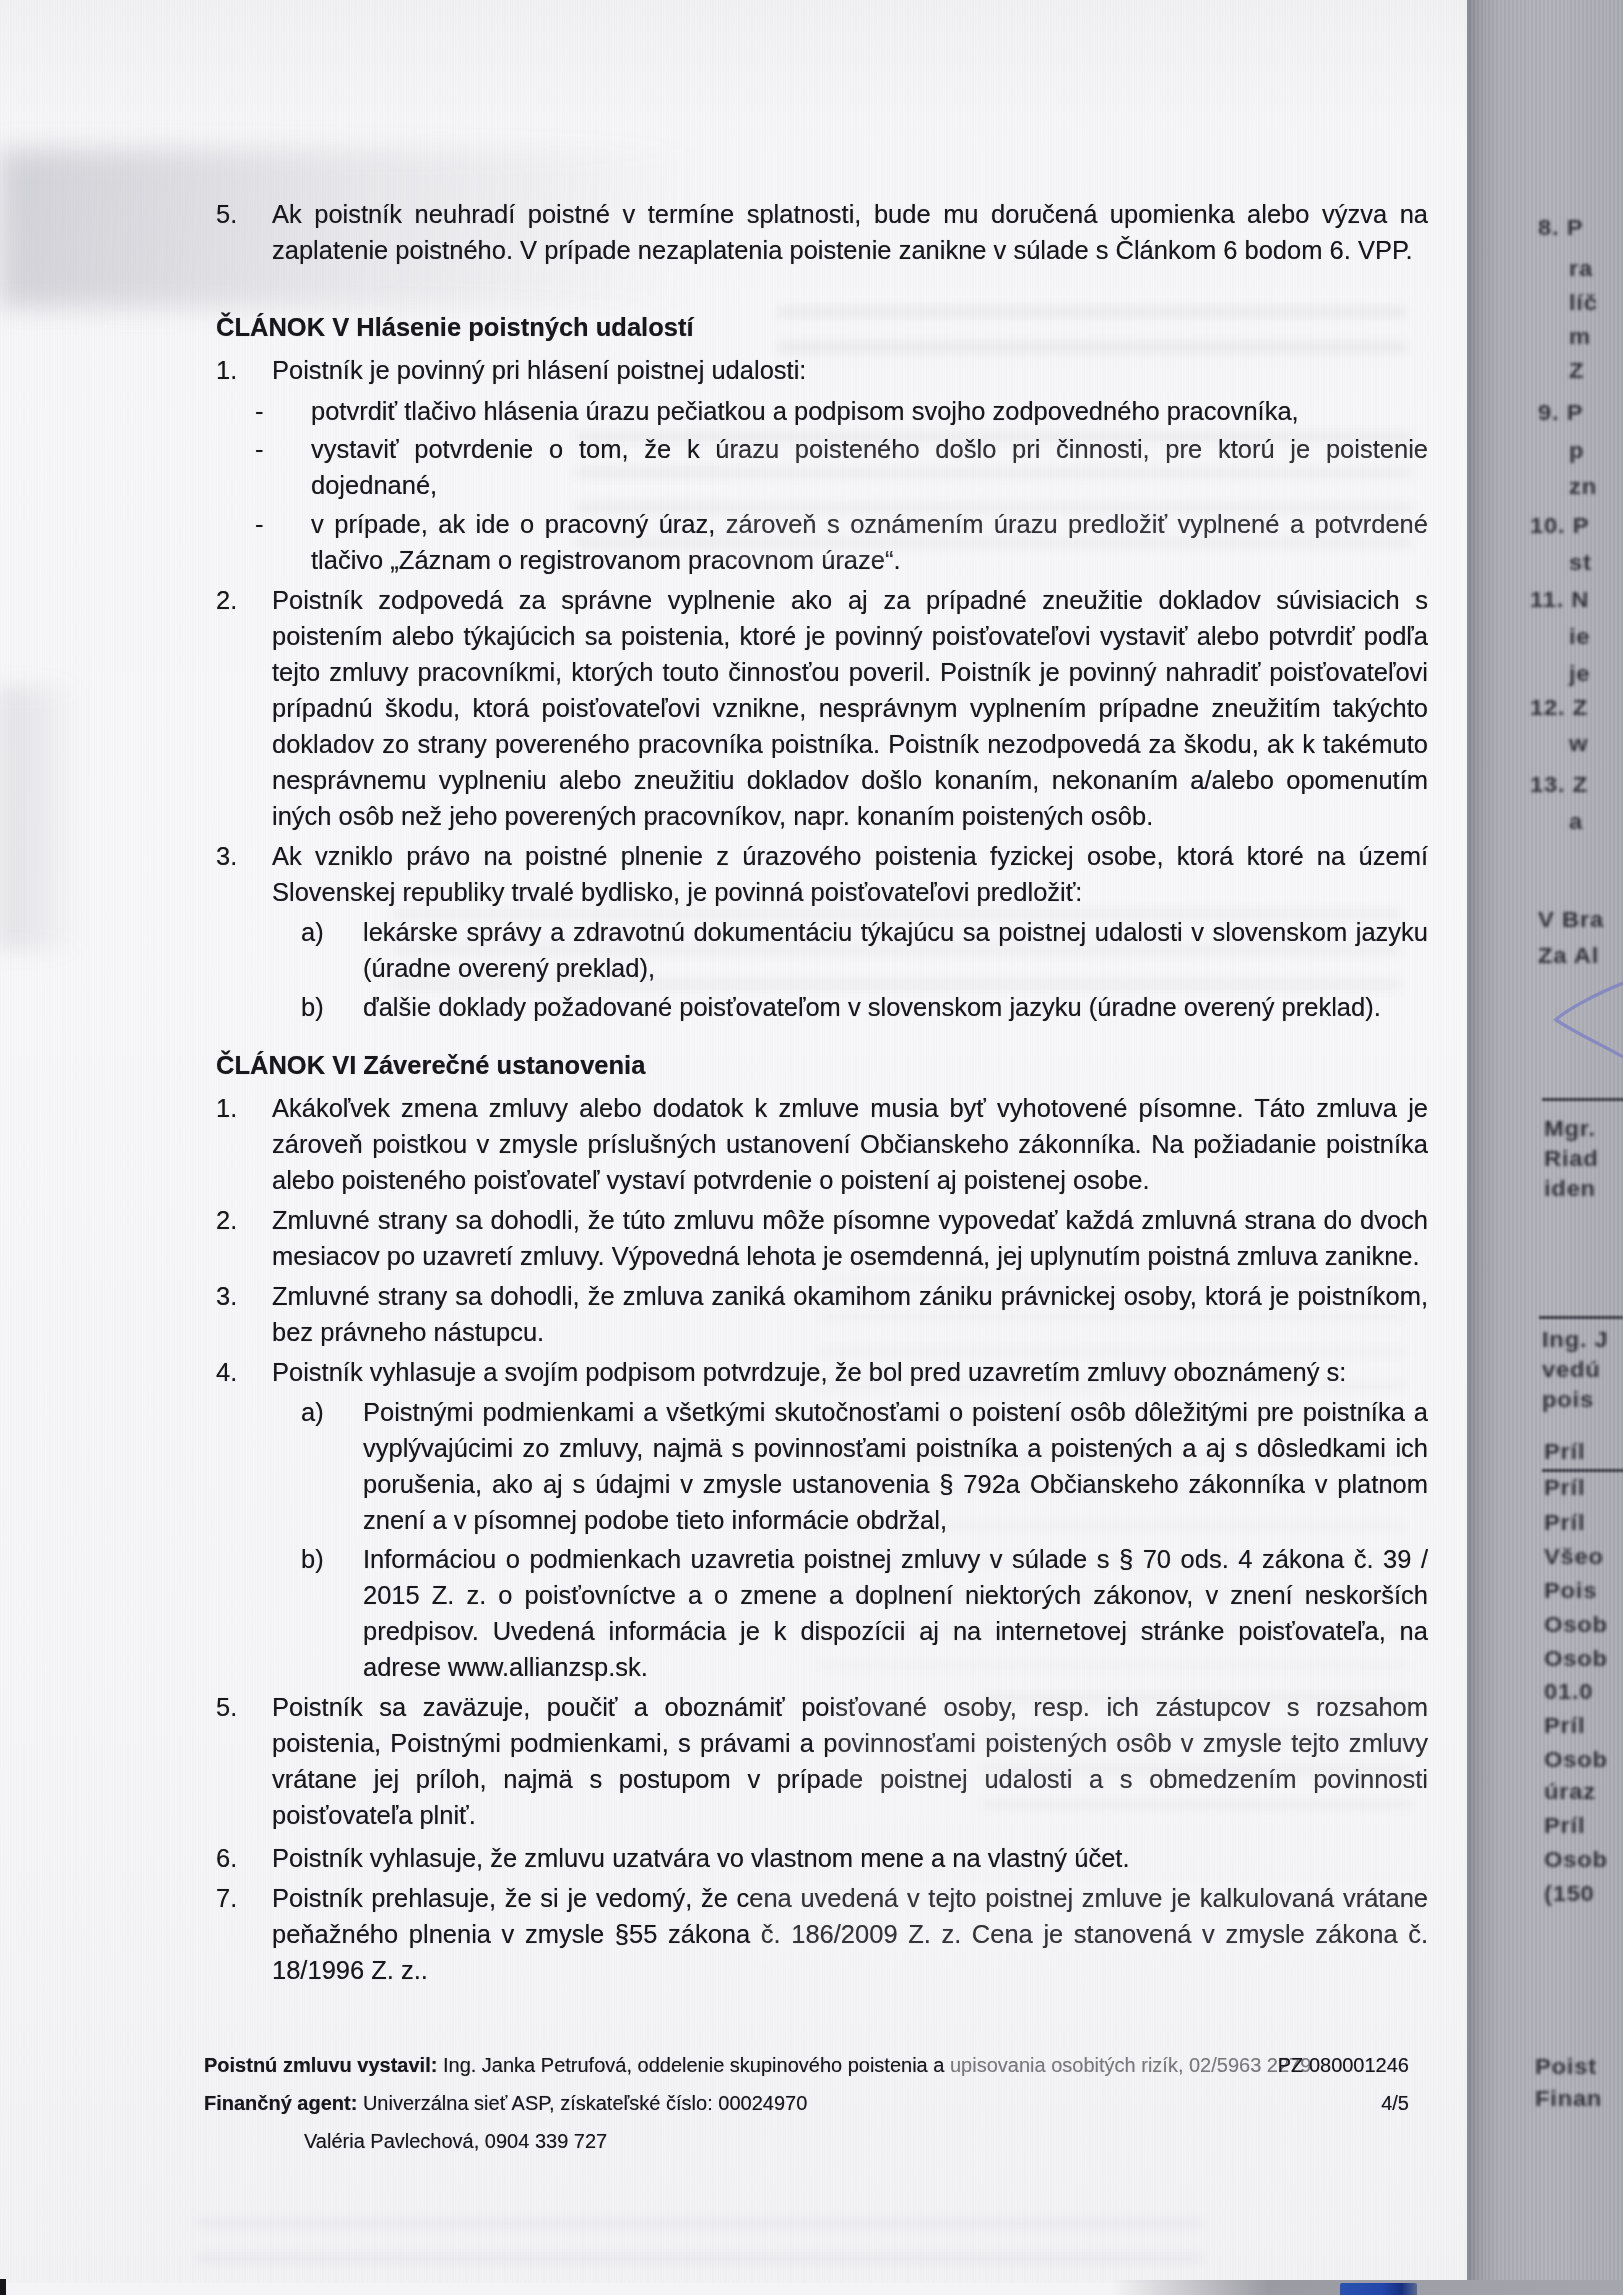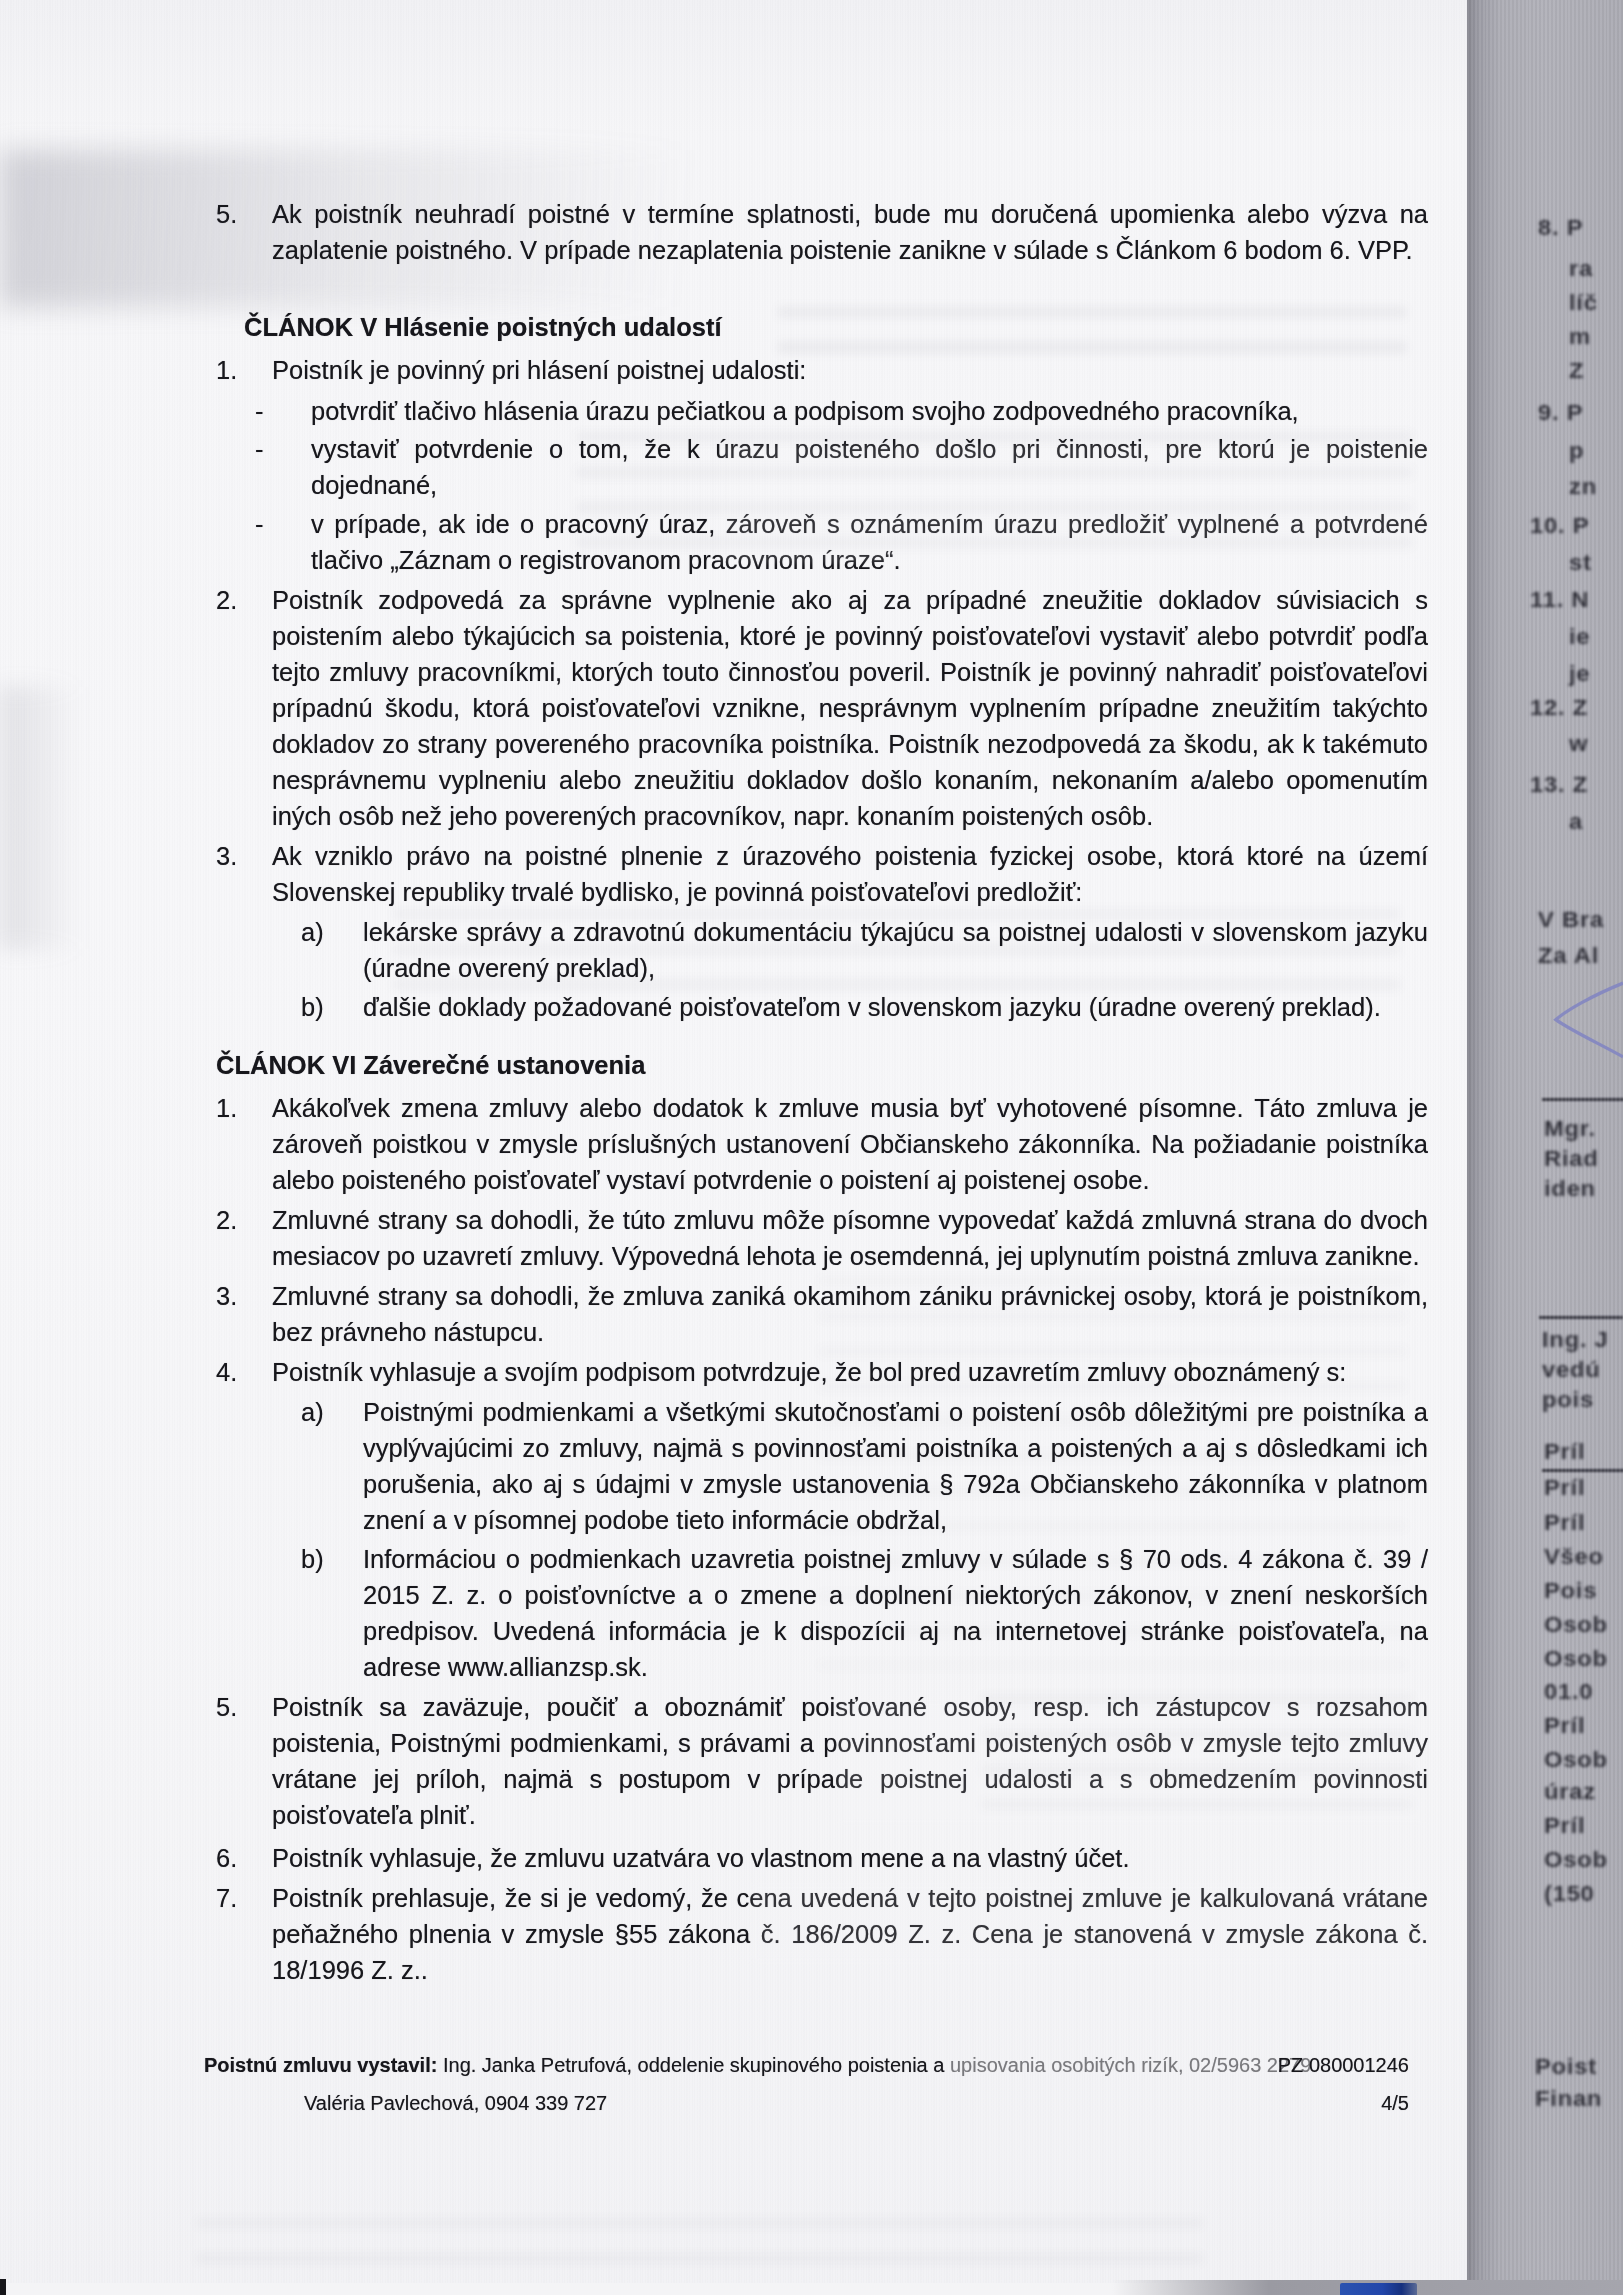--- a/index.html
+++ b/index.html
@@ -79,21 +79,21 @@
   <div class="smudge" style="left:981px;top:1694px;width:432px;height:131px;opacity:.3;"></div>
   <div class="smudge" style="left:196px;top:2218px;width:1007px;height:52px;opacity:.3;"></div>
 
   <div class="content">
 
     <div class="row" style="margin-top:196px;">
       <span class="num">5.</span>
       <p class="txt">Ak poistník neuhradí poistné v termíne splatnosti, bude mu doručená upomienka alebo výzva na zaplatenie poistného. V prípade nezaplatenia poistenie zanikne v súlade s Článkom 6 bodom 6. VPP.</p>
     </div>
 
-    <p class="h" style="margin-top:41px;margin-left:28px;">ČLÁNOK V Hlásenie poistných udalostí</p>
+    <p class="h" style="margin-top:41px;">ČLÁNOK V Hlásenie poistných udalostí</p>
 
     <div class="row" style="margin-top:6.5px;">
       <span class="num">1.</span>
       <p class="txt">Poistník je povinný pri hlásení poistnej udalosti:</p>
     </div>
 
     <div class="row ind1" style="margin-top:5.2px;">
       <span class="dash">-</span>
       <p class="txt">potvrdiť tlačivo hlásenia úrazu pečiatkou a podpisom svojho zodpovedného pracovníka,</p>
     </div>
@@ -166,20 +166,24 @@
 
   <div class="fade" style="left:720px;top:445px;width:707px;height:118px;opacity:.30;"></div>
   <div class="fade" style="left:837px;top:1701px;width:589px;height:124px;opacity:.32;"></div>
   <div class="fade" style="left:752px;top:1884px;width:674px;height:79px;opacity:.30;"></div>
 
   <div class="footer">
     <div>
       <b>Poistnú zmluvu vystavil:</b>
       <span>Ing. Janka Petrufová, oddelenie skupinového poistenia a</span>
       <span class="f-faded">upisovania osobitých rizík, 02/5963 2279</span>
+    </div>
+    <div>
+      <b>Finančný agent:</b>
+      <span>Univerzálna sieť ASP, získateľské číslo: 00024970</span>
     </div>
     <div class="f-ind">
       <span>Valéria Pavlechová, 0904 339 727</span>
     </div>
     <div class="f-right">
       <div>PZ 080001246</div>
       <div>4/5</div>
     </div>
   </div>
 

